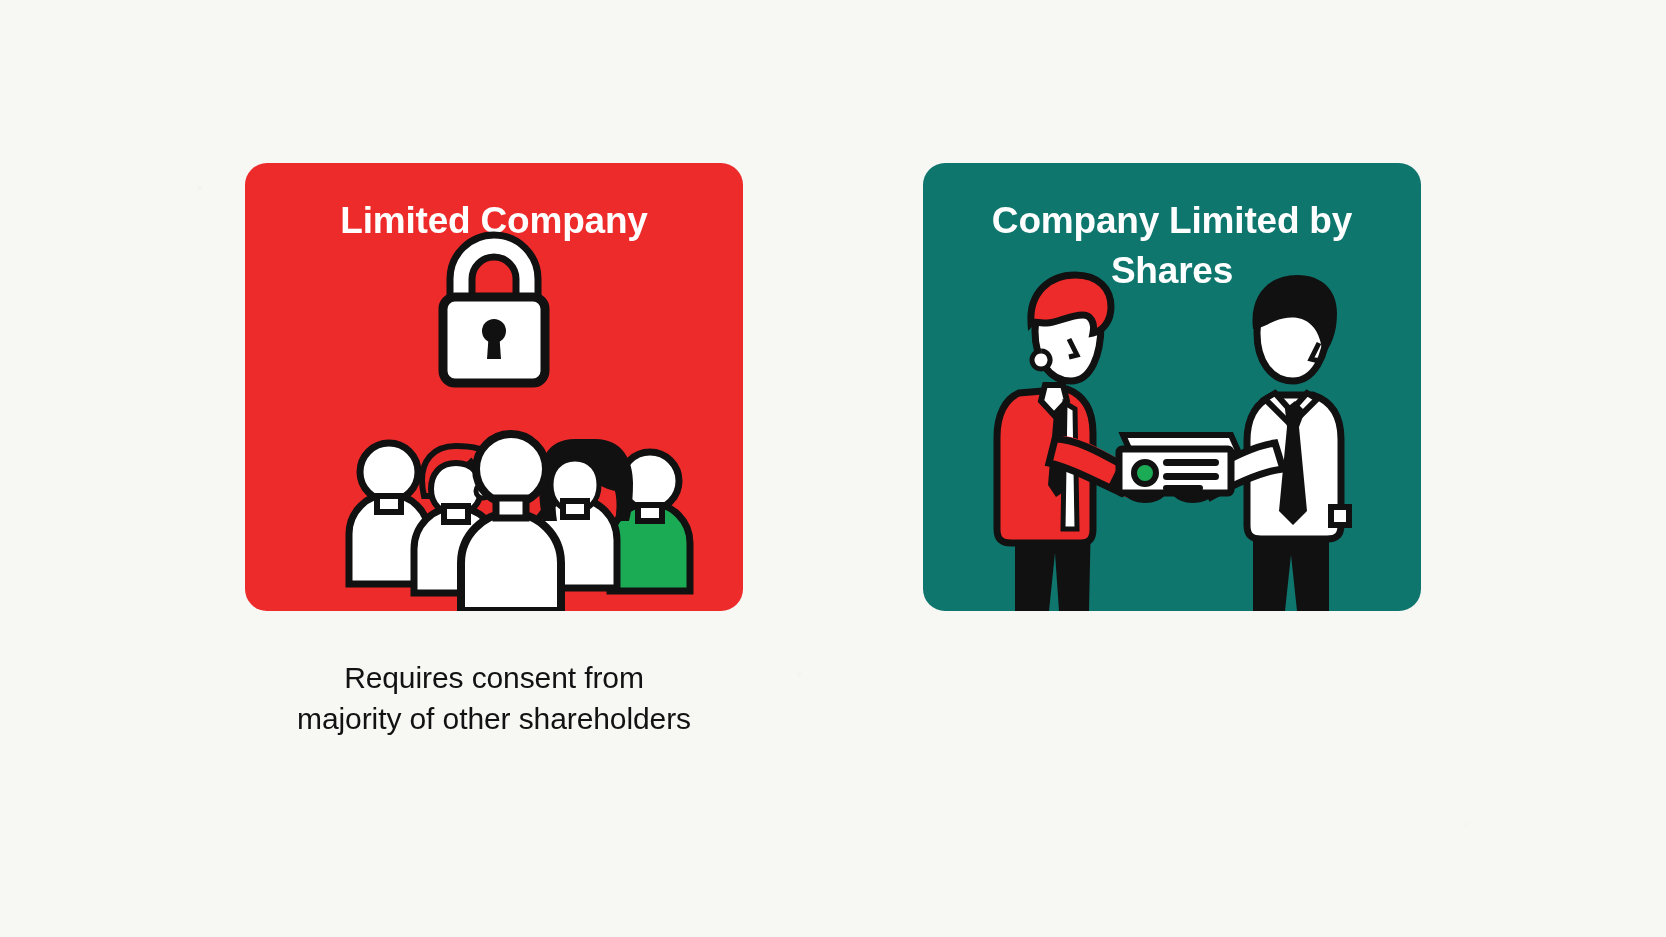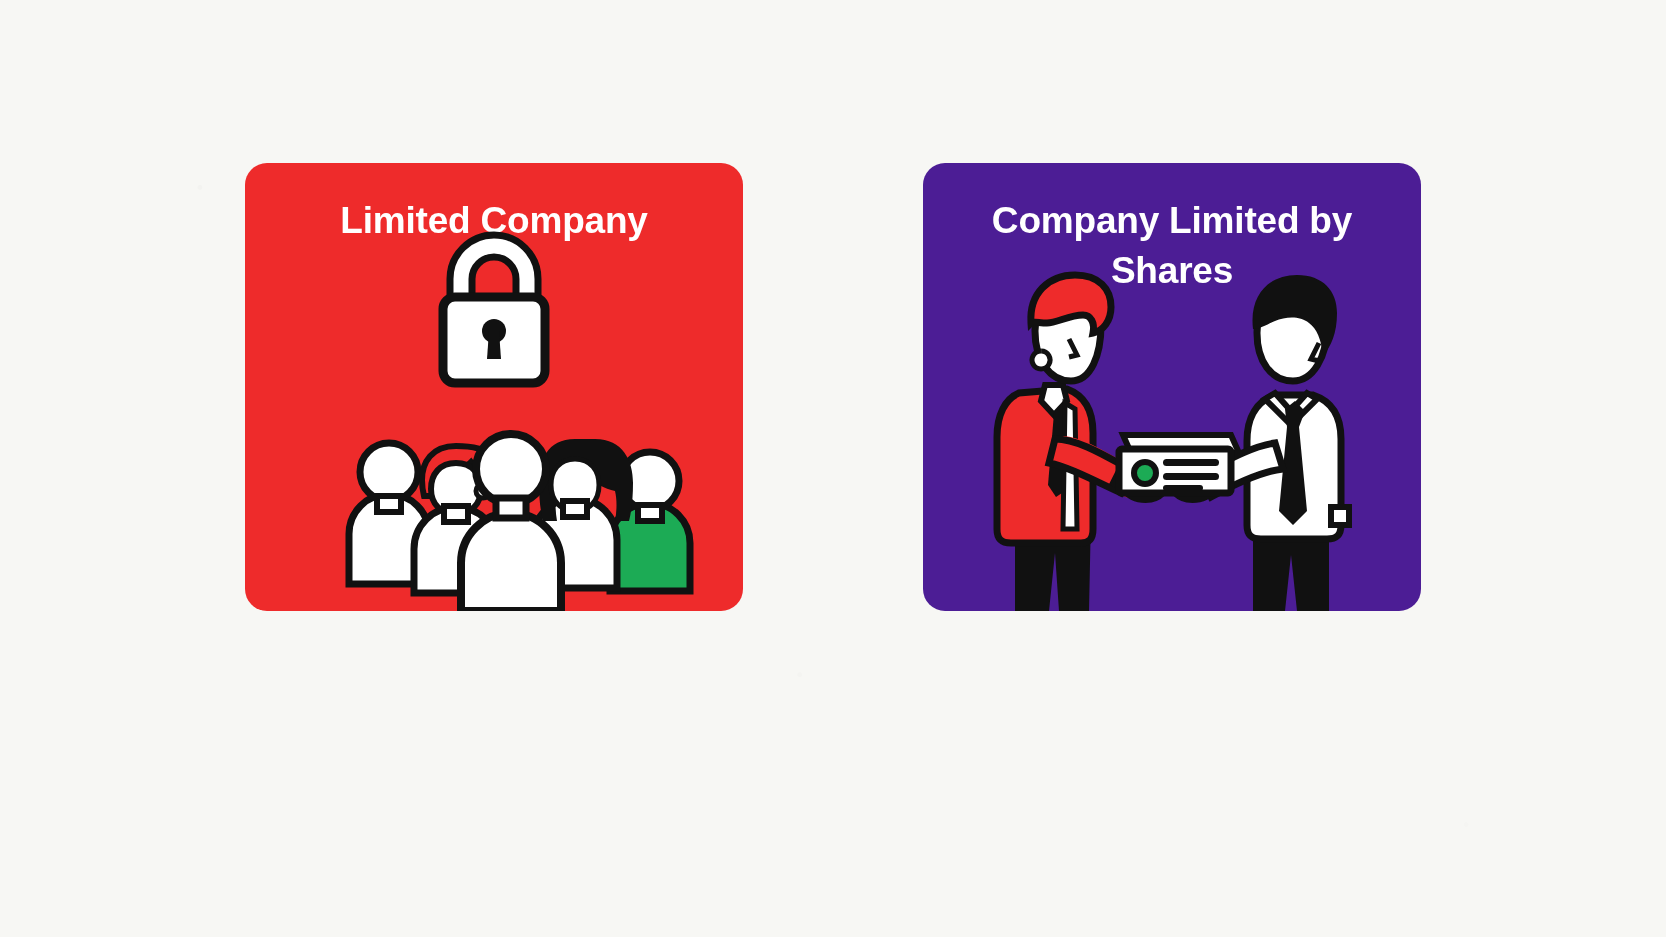--- a/index.html
+++ b/index.html
@@ -49,21 +49,21 @@
 
   .card {
     width: 498px;
     height: 448px;
     border-radius: 22px;
     position: relative;
     overflow: hidden;
     box-sizing: border-box;
   }
   .card-red   { background: #ee2b2b; }
-  .card-green { background: #4c1d95; }
+  .card-green { background: #0f766e; }
 
   .card-title {
     position: absolute;
     top: 33px;
     left: 26px;
     right: 26px;
     text-align: center;
     color: #ffffff;
     font-size: 37px;
     font-weight: bold;
@@ -164,20 +164,22 @@
               <path d="M 216 400 a 50 50 0 0 1 100 0 l 0 48 l -100 0 Z" fill="#ffffff" stroke="#111111" stroke-width="8"></path>
               <circle cx="266" cy="306" r="35" fill="#ffffff" stroke="#111111" stroke-width="8"></circle>
               <rect x="251" y="335" width="30" height="20" fill="#ffffff" stroke="#111111" stroke-width="7"></rect>
             </g>
 
           </g>
         </svg>
       </div>
     </div>
 
+    <div class="caption">Requires consent from
+majority of other shareholders</div>
   </div>
 
   <div class="column">
 
     <div class="card card-green">
 
       <div class="card-title">Company Limited by Shares</div>
 
       <div class="art">
         <svg viewBox="0 0 498 448" xmlns="http://www.w3.org/2000/svg">

